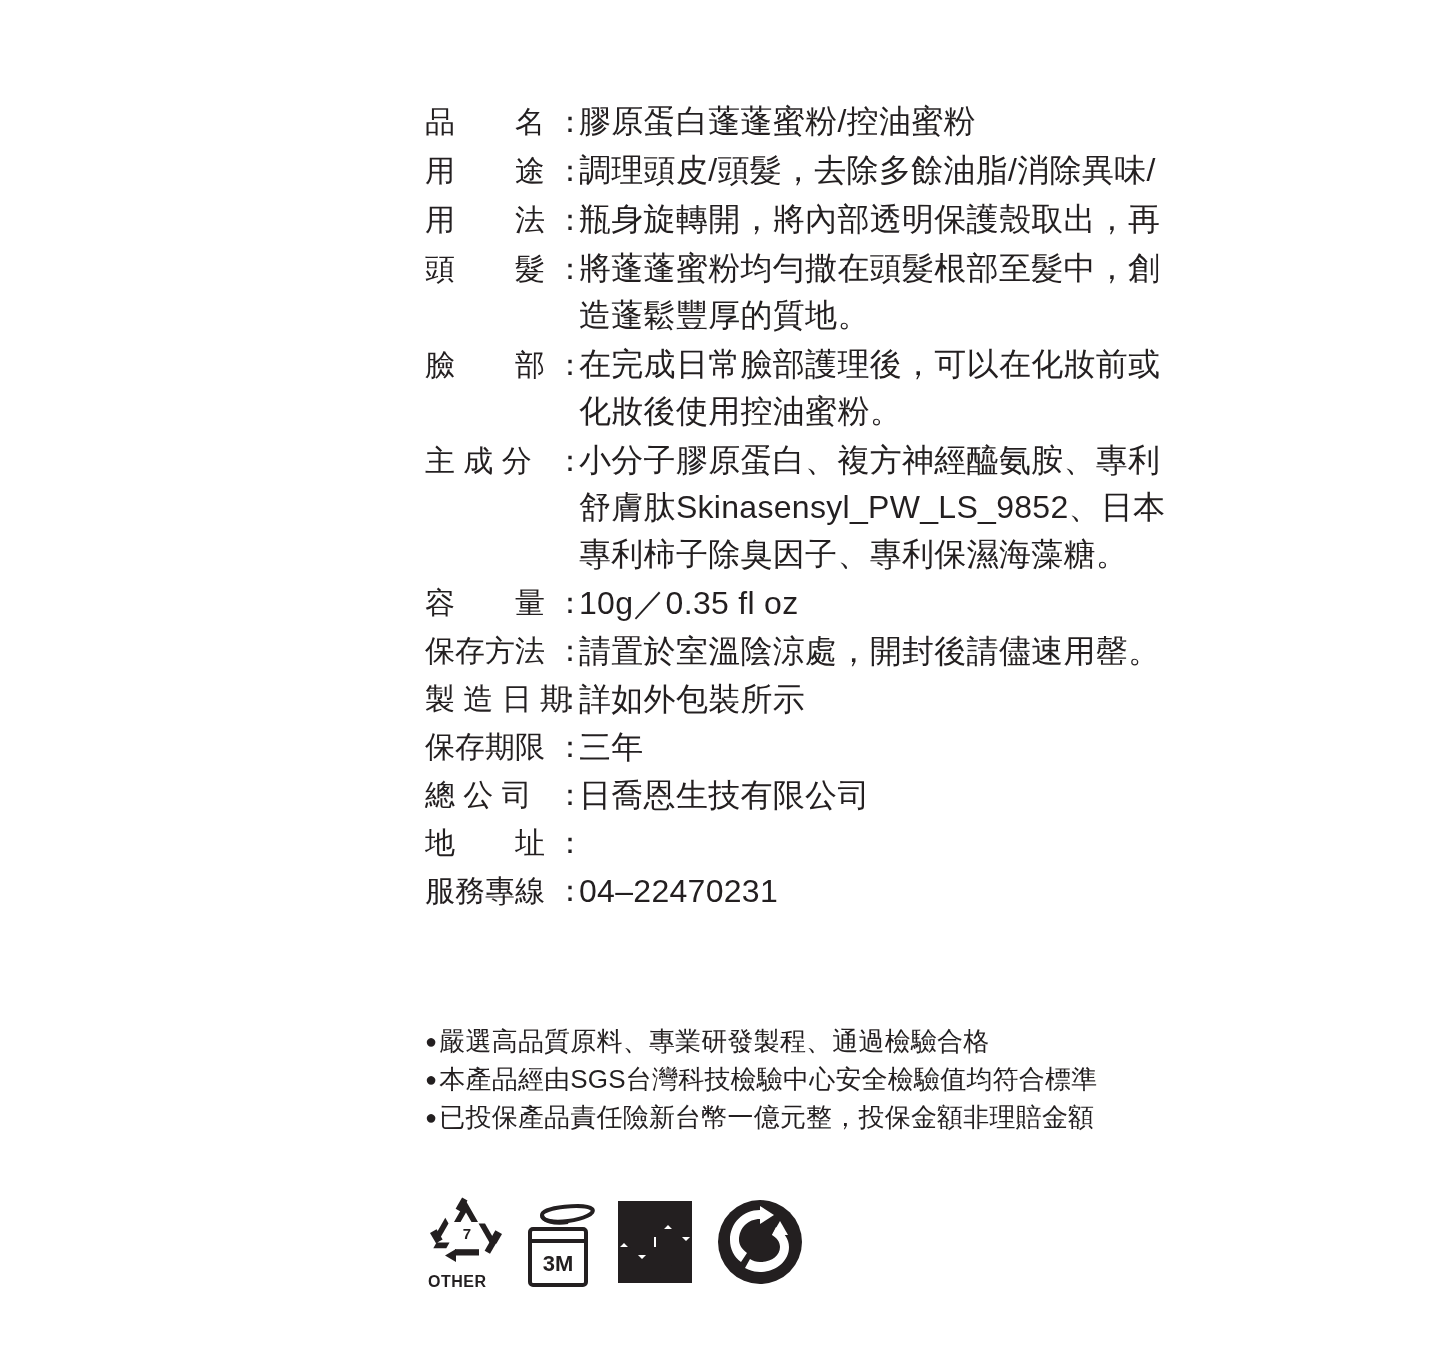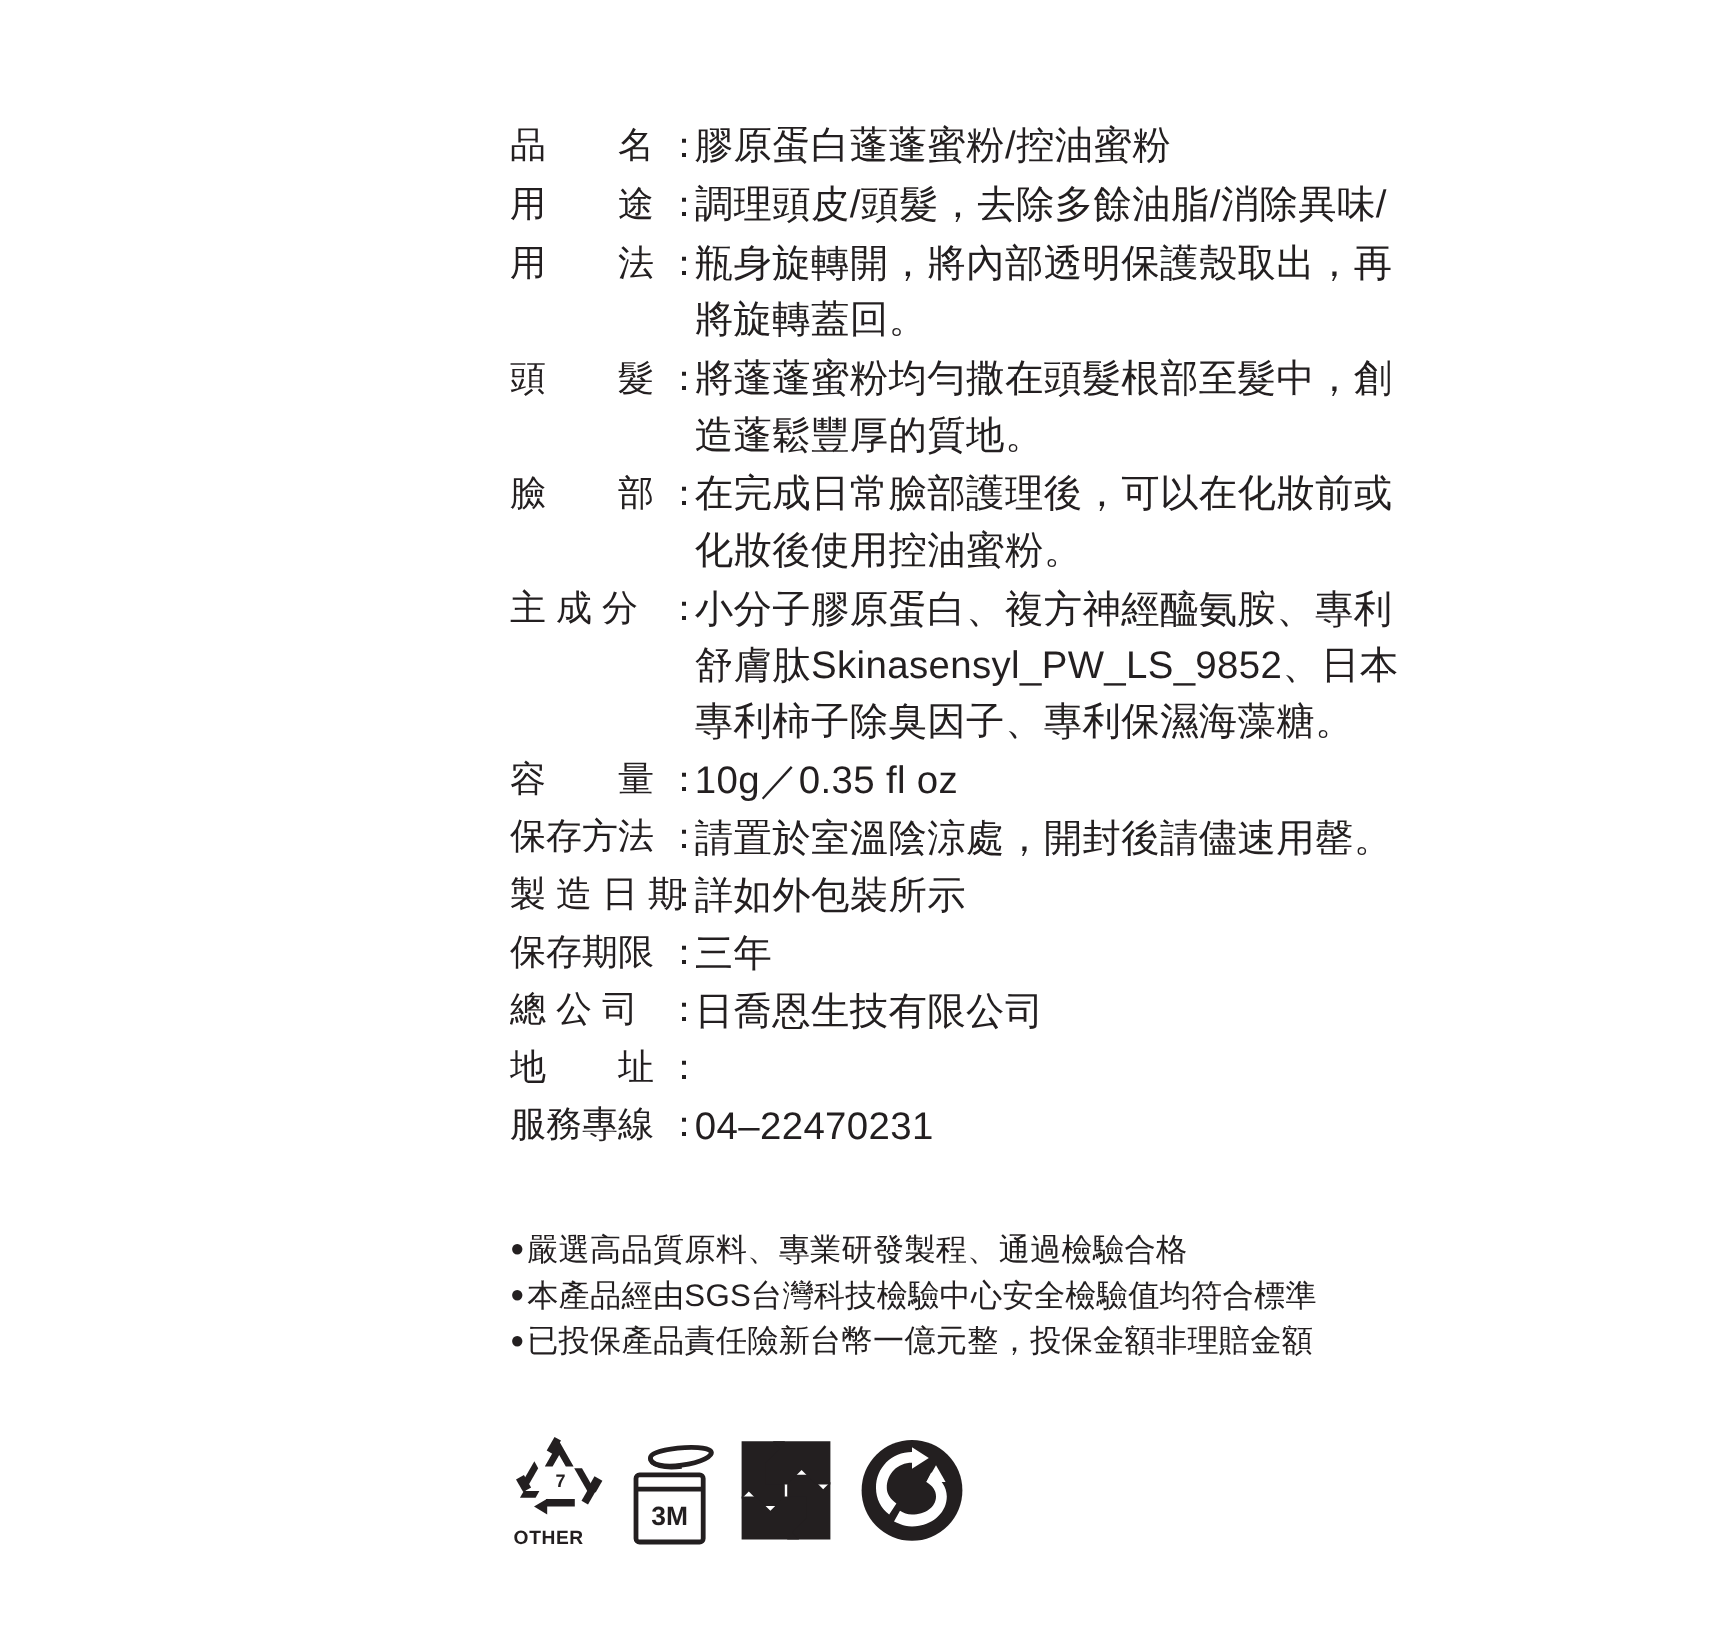--- a/index.html
+++ b/index.html
@@ -140,21 +140,20 @@
       <div class="spec-value">
         <span class="ln">調理頭皮/頭髮，去除多餘油脂/消除異味/</span>
       </div>
     </div>
 
     <div class="spec-row">
       <div class="spec-label">用　　法</div>
       <div class="spec-colon">：</div>
       <div class="spec-value">
         <span class="ln">瓶身旋轉開，將內部透明保護殼取出，再</span>
-        <span class="ln">將旋轉蓋回。</span>
       </div>
     </div>
 
     <div class="spec-row">
       <div class="spec-label">頭　　髮</div>
       <div class="spec-colon">：</div>
       <div class="spec-value">
         <span class="ln">將蓬蓬蜜粉均勻撒在頭髮根部至髮中，創</span>
         <span class="ln">造蓬鬆豐厚的質地。</span>
       </div>

